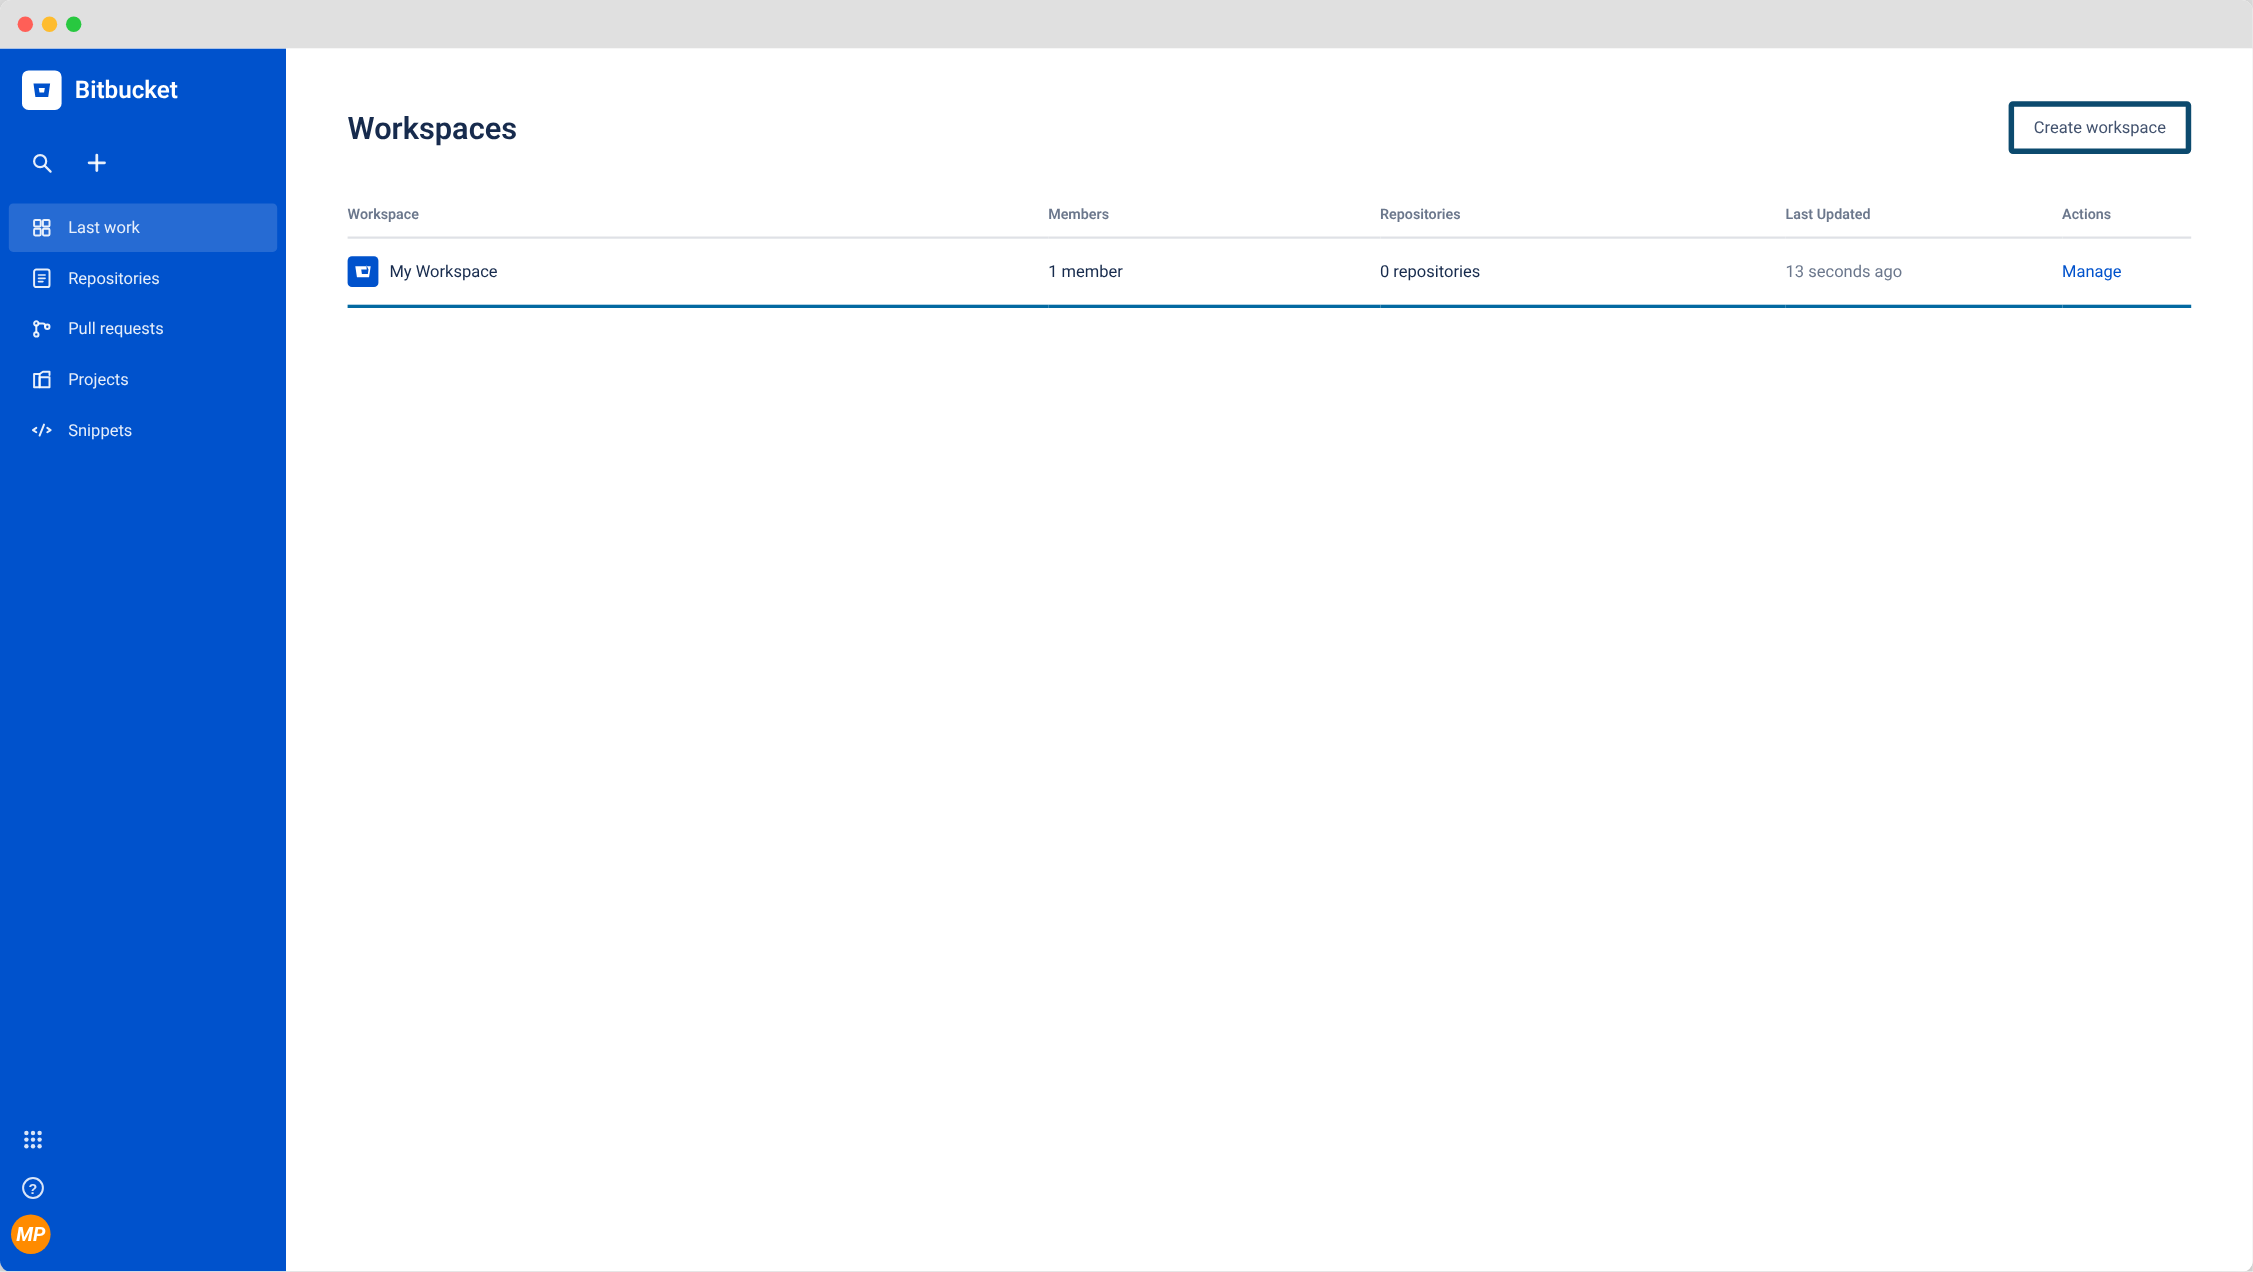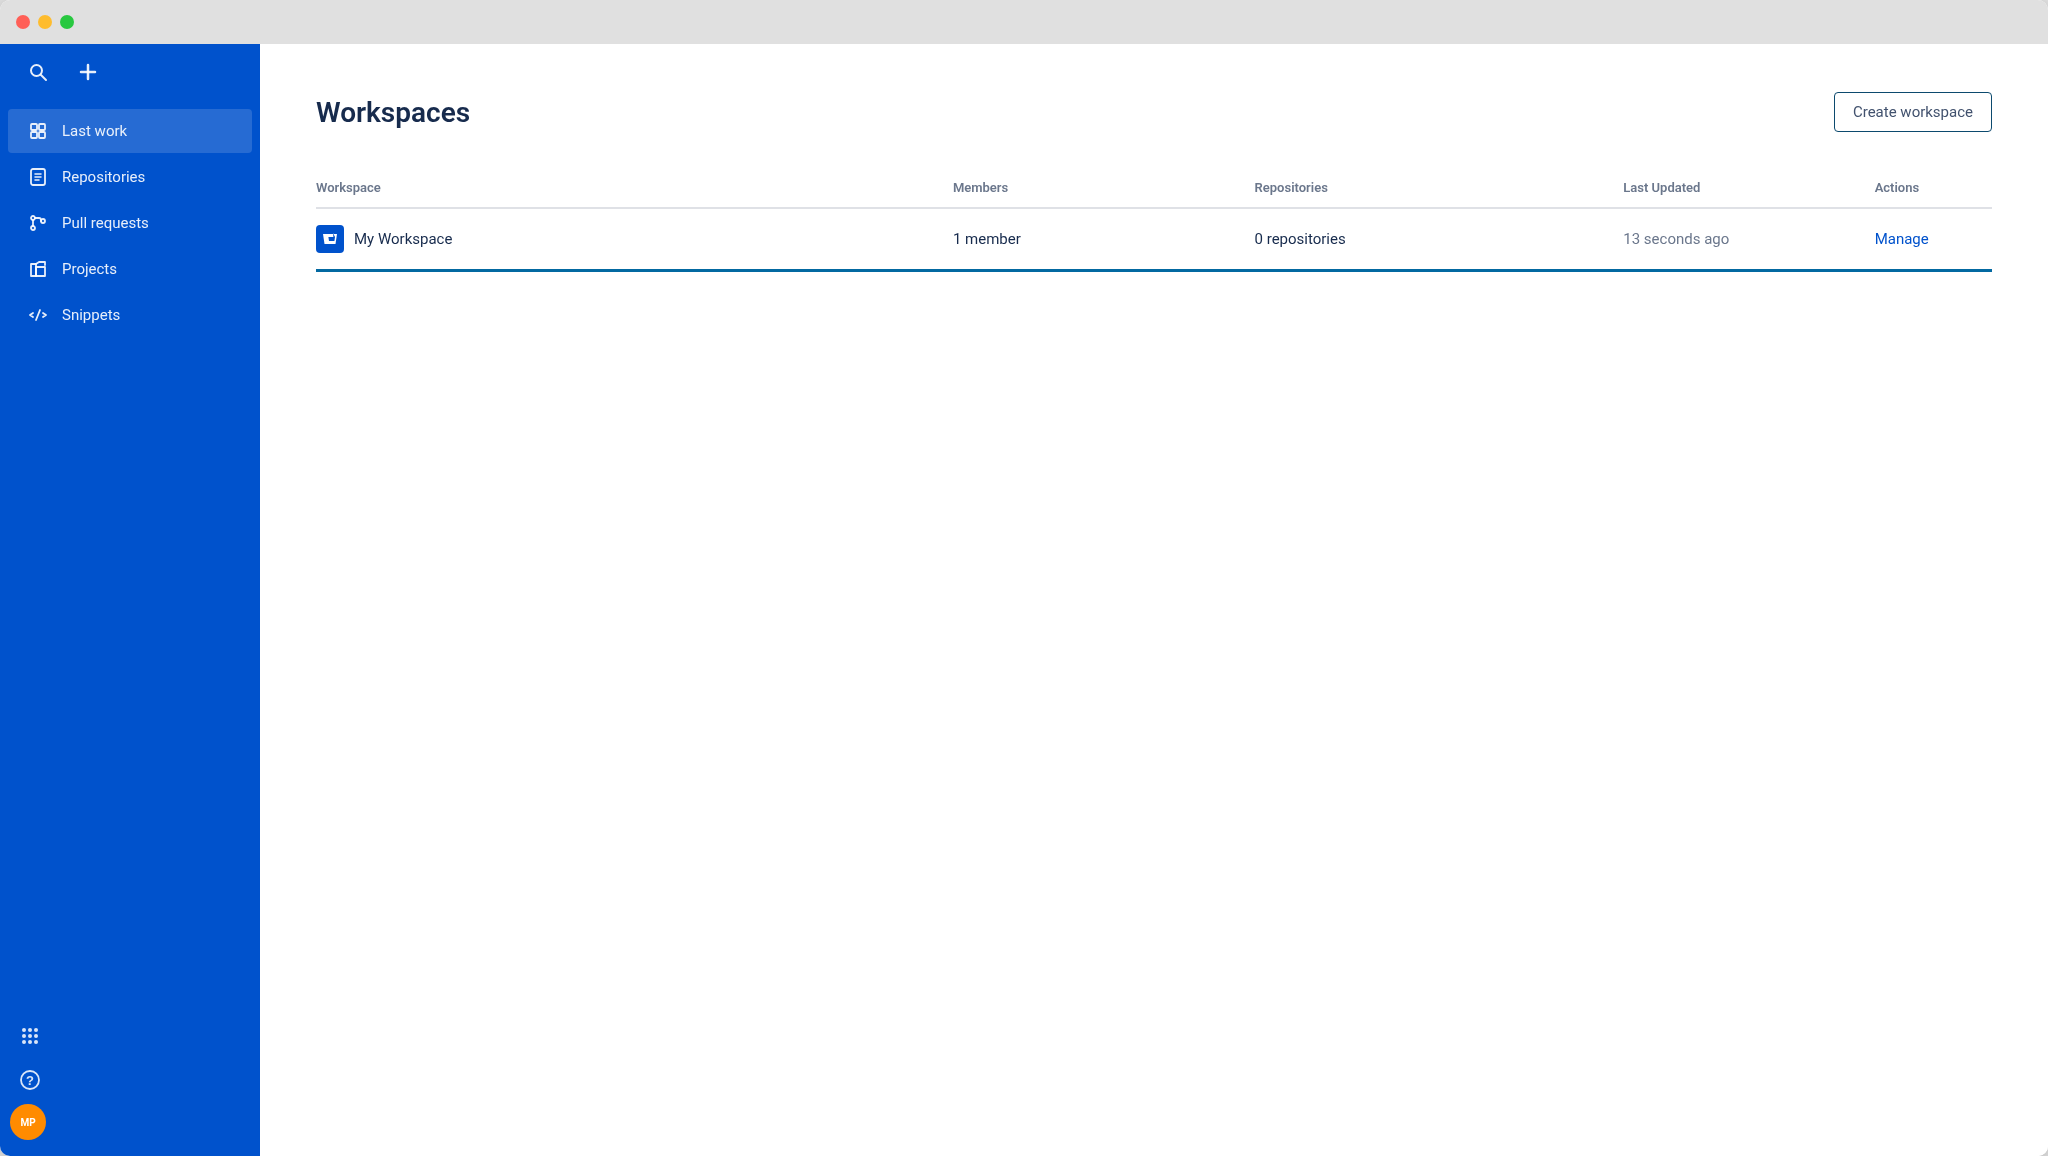--- a/index.html
+++ b/index.html
@@ -163,23 +163,24 @@
 
     .avatar {
       width: 36px;
       height: 36px;
       border-radius: 50%;
       background: #FF8B00;
       display: flex;
       align-items: center;
       justify-content: center;
       color: #fff;
-      font-size: 10px;
+      font-size: 18px;
       font-weight: 700;
       cursor: pointer;
+      font-style: italic;
     }
 
     
     .main-content {
       flex: 1;
       background: #fff;
       overflow-y: auto;
       padding: 48px 56px;
     }
 
@@ -191,21 +192,21 @@
     }
 
     .page-title {
       font-size: 28px;
       font-weight: 600;
       color: #172B4D;
     }
 
     .create-workspace-btn {
       background: transparent;
-      border: 1px solid #0c4a6e;
+      border: 5px solid #0c4a6e;
       border-radius: 4px;
       padding: 10px 18px;
       font-size: 15px;
       color: #42526E;
       cursor: pointer;
       font-family: inherit;
     }
 
     
     .workspaces-table {
@@ -299,20 +300,29 @@
       <div class="traffic-light tl-red"></div>
       <div class="traffic-light tl-yellow"></div>
       <div class="traffic-light tl-green"></div>
     </div>
   </div>
 
   <div class="app-body">
 
     <div class="sidebar">
 
+      <div class="sidebar-header">
+        <div class="bitbucket-logo">
+
+          <svg viewBox="0 0 32 32" fill="none" xmlns="http://www.w3.org/2000/svg">
+            <path d="M5 7l2.5 18h17L27 7H5zm14 12H13l-1-6h8l-1 6z" fill="#0052CC"></path>
+          </svg>
+        </div>
+        <span class="sidebar-brand">Bitbucket</span>
+      </div>
 
       <div class="sidebar-icon-row">
         <div class="sidebar-icon-btn">
           <svg width="20" height="20" viewBox="0 0 20 20" fill="none">
             <circle cx="8.5" cy="8.5" r="5.5" stroke="rgba(255,255,255,0.9)" stroke-width="2"></circle>
             <line x1="13" y1="13" x2="18" y2="18" stroke="rgba(255,255,255,0.9)" stroke-width="2" stroke-linecap="round"></line>
           </svg>
         </div>
         <div class="sidebar-icon-btn">
           <svg width="20" height="20" viewBox="0 0 20 20" fill="none">

